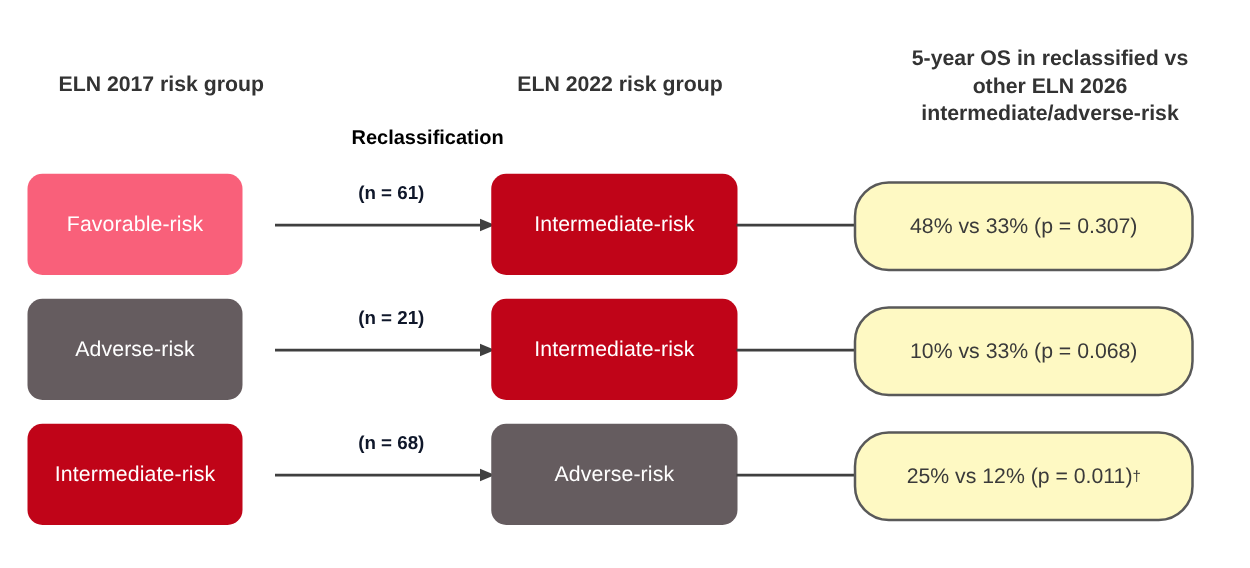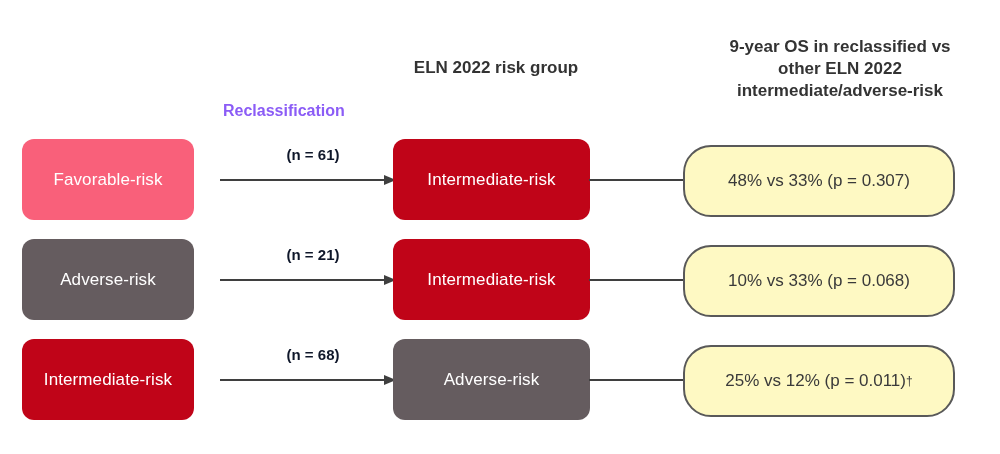--- a/index.html
+++ b/index.html
@@ -28,23 +28,23 @@
     line-height: 22px;
     text-align: center;
   }
   #hdr-eln2017 { left: 0px;   top: 57px; width: 258px; }
   #hdr-eln2022 { left: 382px; top: 57px; width: 228px; }
   #hdr-os      { left: 690px; top: 36px; width: 300px; }
 
   .sub-header {
     position: absolute;
     font-weight: bold;
-    color: #8b5cf6;
+    color: #000000;
     font-size: 16px;
-    text-align: left;
+    text-align: right;
     left: 223px;
     top: 102px;
     width: 180px;
   }
 
   
   .n-label {
     position: absolute;
     font-weight: bold;
     color: #0f172a;
@@ -108,26 +108,27 @@
     height: 14px;
     pointer-events: none;
   }
   .arrow svg { display: block; }
 </style>
 </head>
 <body>
 
 <div id="canvas">
 
+  <div class="col-header" id="hdr-eln2017">ELN 2017 risk group</div>
 
   <div class="col-header" id="hdr-eln2022">ELN 2022 risk group</div>
 
   <div class="col-header" id="hdr-os">
-    <div>9-year OS in reclassified vs</div>
-    <div>other ELN 2022</div>
+    <div>5-year OS in reclassified vs</div>
+    <div>other ELN 2026</div>
     <div>intermediate/adverse-risk</div>
   </div>
 
   <div class="sub-header">Reclassification</div>
 
   <div class="node left r0" style="background:#F9607A;">
     <span>Favorable-risk</span>
   </div>
 
   <div class="n-label r0">(n = 61)</div>

